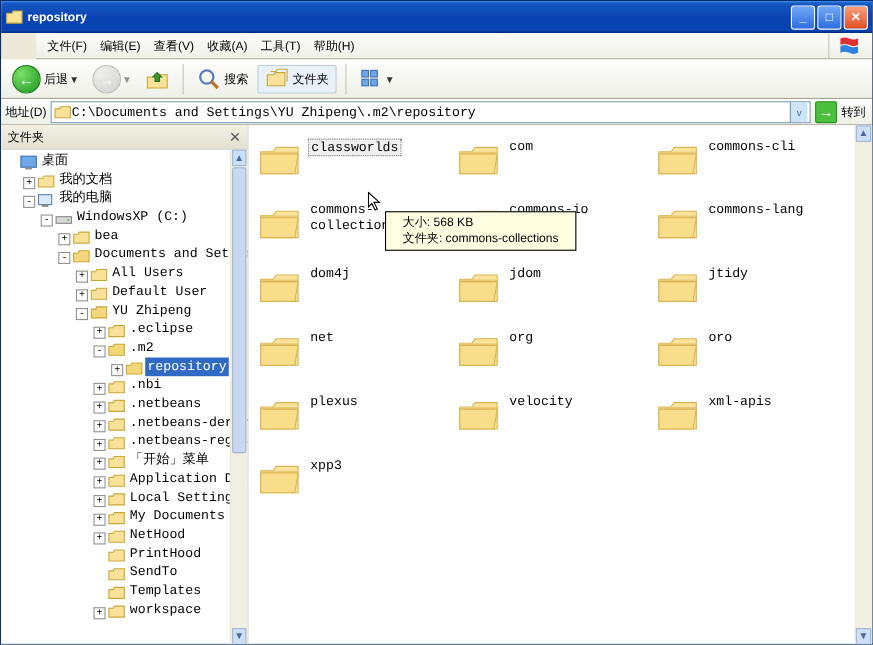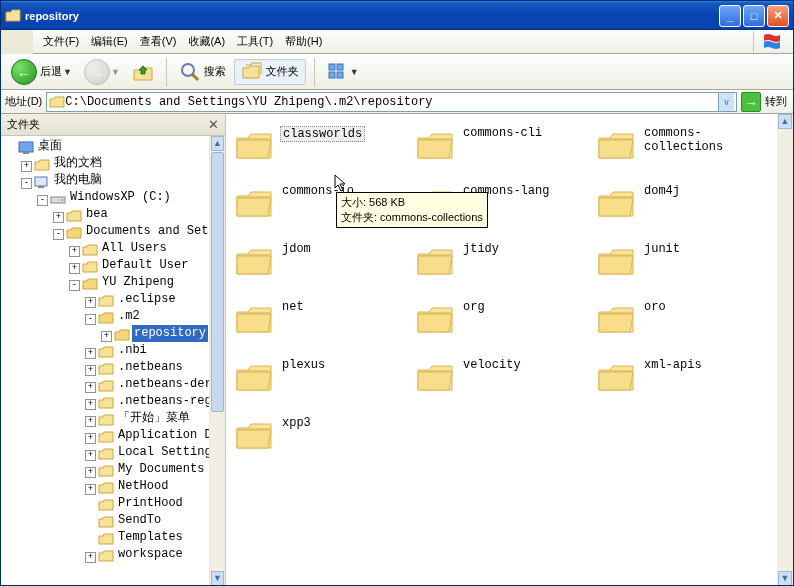--- a/index.html
+++ b/index.html
@@ -56,21 +56,21 @@
 
 .content { flex: 1; position: relative; background: #fff; padding-top: 12px; padding-left: 8px; padding-right: 16px; }
 .grid { display: grid; grid-template-columns: repeat(3, 1fr); grid-auto-rows: 58px; }
 .fitem { display: flex; align-items: flex-start; gap: 6px; position: relative; }
 .fitem .fn { font-family: "Courier New", monospace; font-size: 12px; padding: 0 2px; }
 .fitem .fn.sel { border: 1px dotted #888; background: #efefef;}
 .cscroll { position: absolute; right: 0; top: 0; bottom: 0; width: 16px; background: #f1efe2;}
 .cscroll .arr { position: absolute; left: 1px; right: 1px; height: 15px; background: #cbe0f7; border: 1px solid #a0b5d3; font-size: 9px; text-align: center; line-height: 13px; color: #4a6a99;}
 .cscroll .arr.up { top: 0;} .cscroll .arr.dn { bottom: 0;}
 
-.tooltip { position: absolute; left: 110px; top: 78px; background: #ffffe1; border: 1px solid #000; padding: 2px 4px; font-size: 12px; font-family: "SimSun", sans-serif; line-height: 15px; z-index: 10; }
+.tooltip { position: absolute; left: 124px; top: 78px; background: #ffffe1; border: 1px solid #000; padding: 2px 15px; font-size: 12px; font-family: "SimSun", sans-serif; line-height: 15px; z-index: 10; }
 .cursor { position: absolute; left: 108px; top: 60px; font-size: 16px; z-index: 11; }
 
 
 .fico { width: 40px; height: 36px; }
 .ticon { width: 16px; height: 14px; flex-shrink: 0;}
 </style>
 </head>
 <body>
 
 <div class="titlebar">
@@ -424,20 +424,28 @@
               <path d="M3 14 L37 14 L34 32 L3 32 Z" fill="#f8dd8a" stroke="#d9b552"></path>
             </svg></span>
           <span class="fn sel">classworlds</span>
         </div>
         <div class="fitem">
           <span><svg class="fico" viewBox="0 0 40 36">
               <path d="M3 12 L14 12 L17 8 L37 8 L37 32 L3 32 Z" fill="#fbe39b" stroke="#d9b552"></path>
               <path d="M3 12 L37 12 L37 14 L3 14 Z" fill="#e8c978"></path>
               <path d="M3 14 L37 14 L34 32 L3 32 Z" fill="#f8dd8a" stroke="#d9b552"></path>
             </svg></span>
+          <span class="fn ">com</span>
+        </div>
+        <div class="fitem">
+          <span><svg class="fico" viewBox="0 0 40 36">
+              <path d="M3 12 L14 12 L17 8 L37 8 L37 32 L3 32 Z" fill="#fbe39b" stroke="#d9b552"></path>
+              <path d="M3 12 L37 12 L37 14 L3 14 Z" fill="#e8c978"></path>
+              <path d="M3 14 L37 14 L34 32 L3 32 Z" fill="#f8dd8a" stroke="#d9b552"></path>
+            </svg></span>
           <span class="fn ">commons-cli</span>
         </div>
         <div class="fitem">
           <span><svg class="fico" viewBox="0 0 40 36">
               <path d="M3 12 L14 12 L17 8 L37 8 L37 32 L3 32 Z" fill="#fbe39b" stroke="#d9b552"></path>
               <path d="M3 12 L37 12 L37 14 L3 14 Z" fill="#e8c978"></path>
               <path d="M3 14 L37 14 L34 32 L3 32 Z" fill="#f8dd8a" stroke="#d9b552"></path>
             </svg></span>
           <span class="fn ">commons-collections</span>
         </div>
@@ -473,28 +481,20 @@
             </svg></span>
           <span class="fn ">jdom</span>
         </div>
         <div class="fitem">
           <span><svg class="fico" viewBox="0 0 40 36">
               <path d="M3 12 L14 12 L17 8 L37 8 L37 32 L3 32 Z" fill="#fbe39b" stroke="#d9b552"></path>
               <path d="M3 12 L37 12 L37 14 L3 14 Z" fill="#e8c978"></path>
               <path d="M3 14 L37 14 L34 32 L3 32 Z" fill="#f8dd8a" stroke="#d9b552"></path>
             </svg></span>
           <span class="fn ">jtidy</span>
-        </div>
-        <div class="fitem">
-          <span><svg class="fico" viewBox="0 0 40 36">
-              <path d="M3 12 L14 12 L17 8 L37 8 L37 32 L3 32 Z" fill="#fbe39b" stroke="#d9b552"></path>
-              <path d="M3 12 L37 12 L37 14 L3 14 Z" fill="#e8c978"></path>
-              <path d="M3 14 L37 14 L34 32 L3 32 Z" fill="#f8dd8a" stroke="#d9b552"></path>
-            </svg></span>
-          <span class="fn ">junit</span>
         </div>
         <div class="fitem">
           <span><svg class="fico" viewBox="0 0 40 36">
               <path d="M3 12 L14 12 L17 8 L37 8 L37 32 L3 32 Z" fill="#fbe39b" stroke="#d9b552"></path>
               <path d="M3 12 L37 12 L37 14 L3 14 Z" fill="#e8c978"></path>
               <path d="M3 14 L37 14 L34 32 L3 32 Z" fill="#f8dd8a" stroke="#d9b552"></path>
             </svg></span>
           <span class="fn ">net</span>
         </div>
         <div class="fitem">

